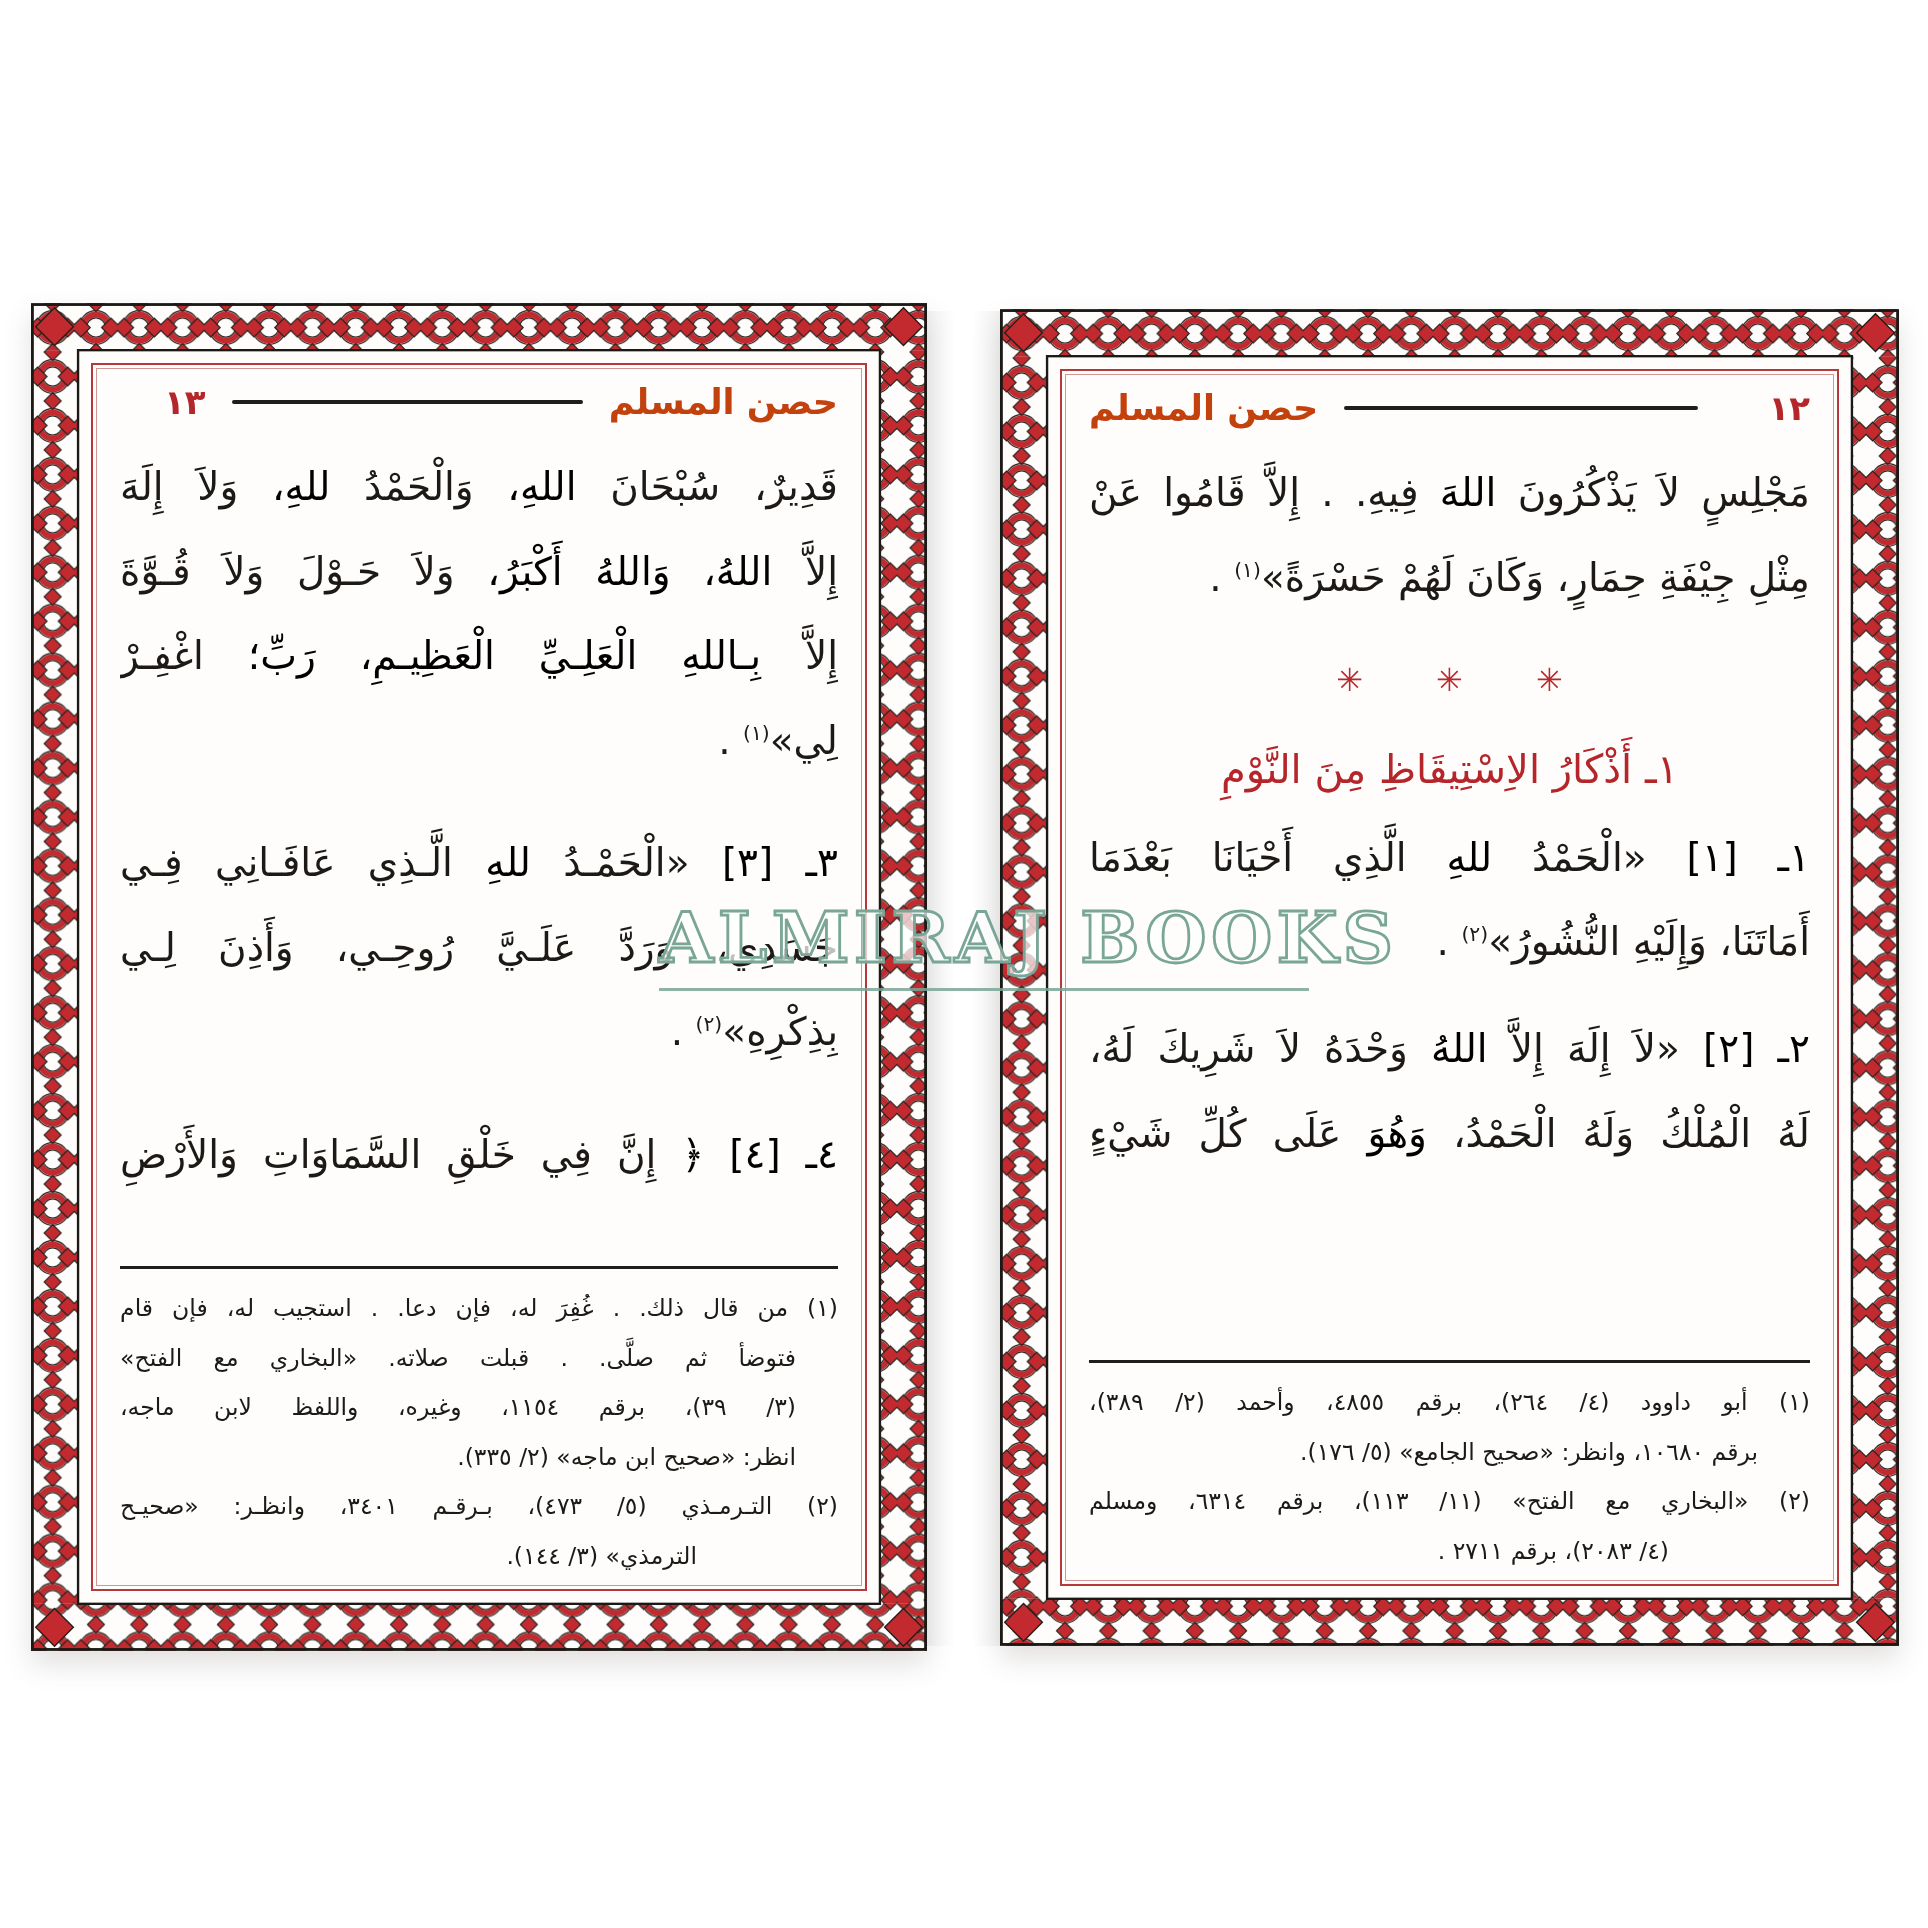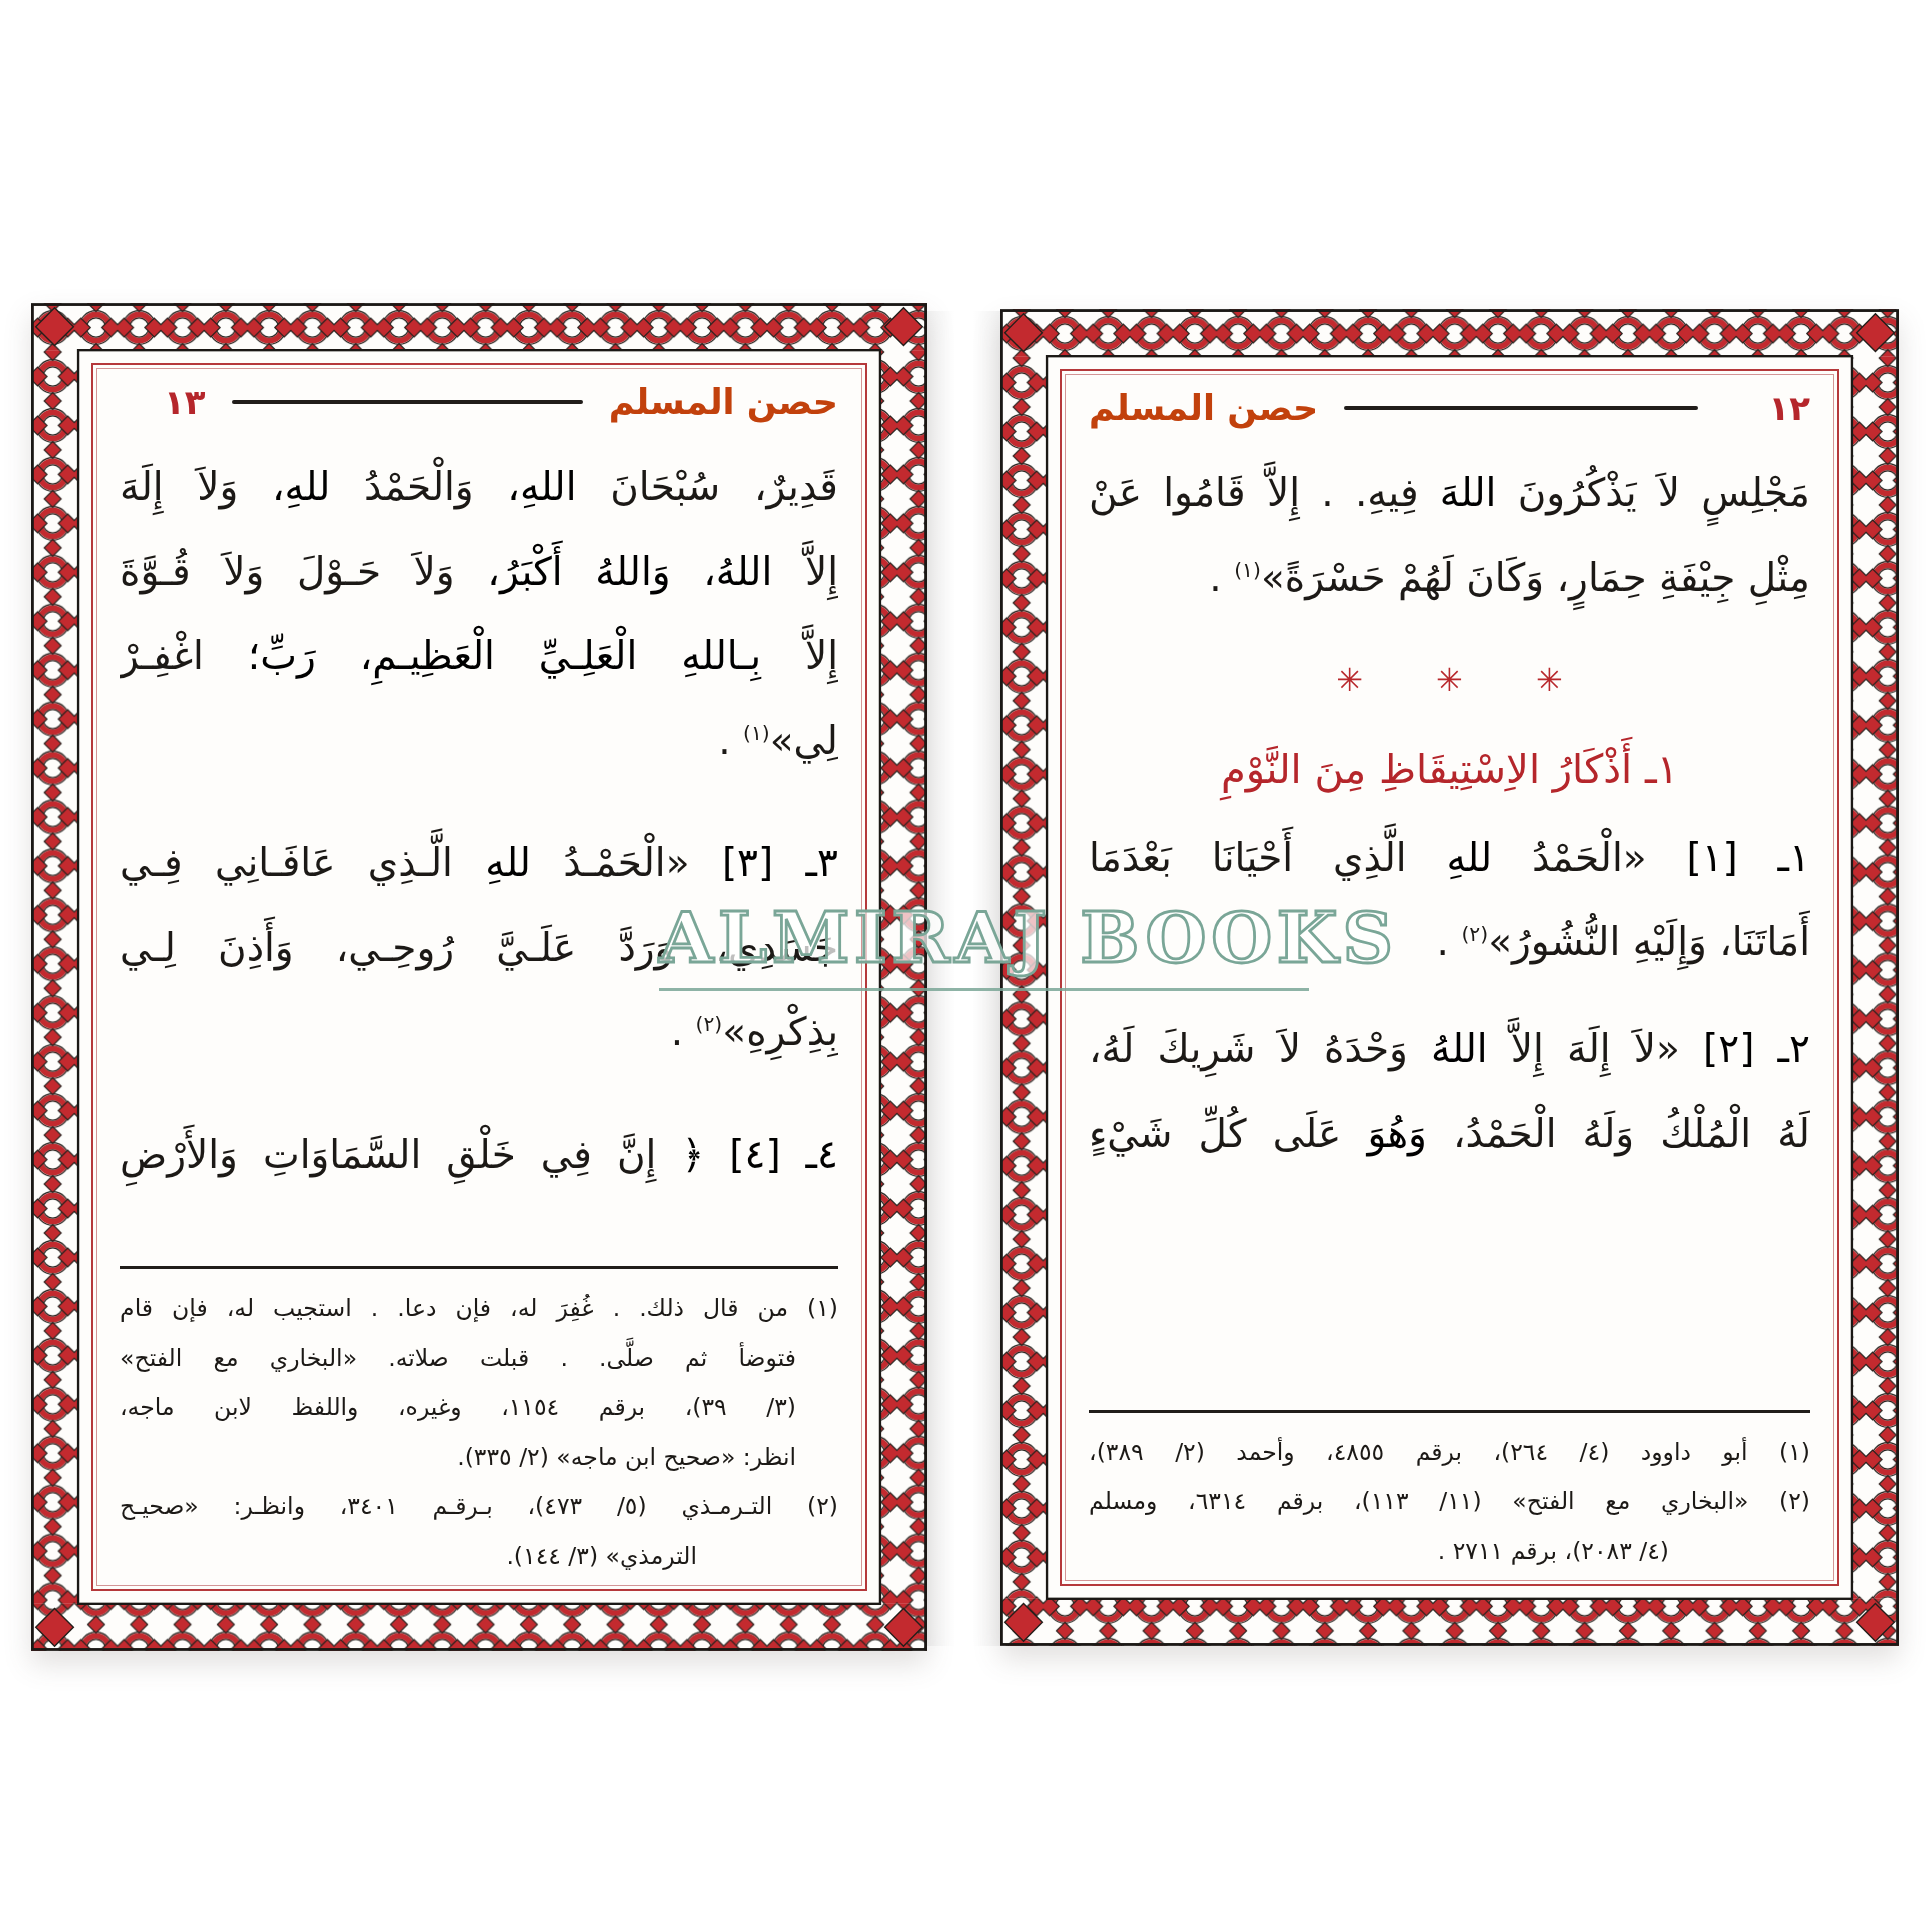--- a/index.html
+++ b/index.html
@@ -318,20 +318,21 @@
             <span>أبو</span>
             <span>داوود</span>
             <span>(٤/</span>
             <span>٢٦٤)،</span>
             <span>برقم</span>
             <span>٤٨٥٥،</span>
             <span>وأحمد</span>
             <span>(٢/</span>
             <span>٣٨٩)،</span>
           </div>
+          <div class="fline rline" style="padding-right: 52px;"><span>برقم ١٠٦٨٠، وانظر: «صحيح الجامع» (٥/ ١٧٦).</span></div>
           <div class="fline just">
             <span>(٢)</span>
             <span>«البخاري</span>
             <span>مع</span>
             <span>الفتح»</span>
             <span>(١١/</span>
             <span>١١٣)،</span>
             <span>برقم</span>
             <span>٦٣١٤،</span>
             <span>ومسلم</span>

